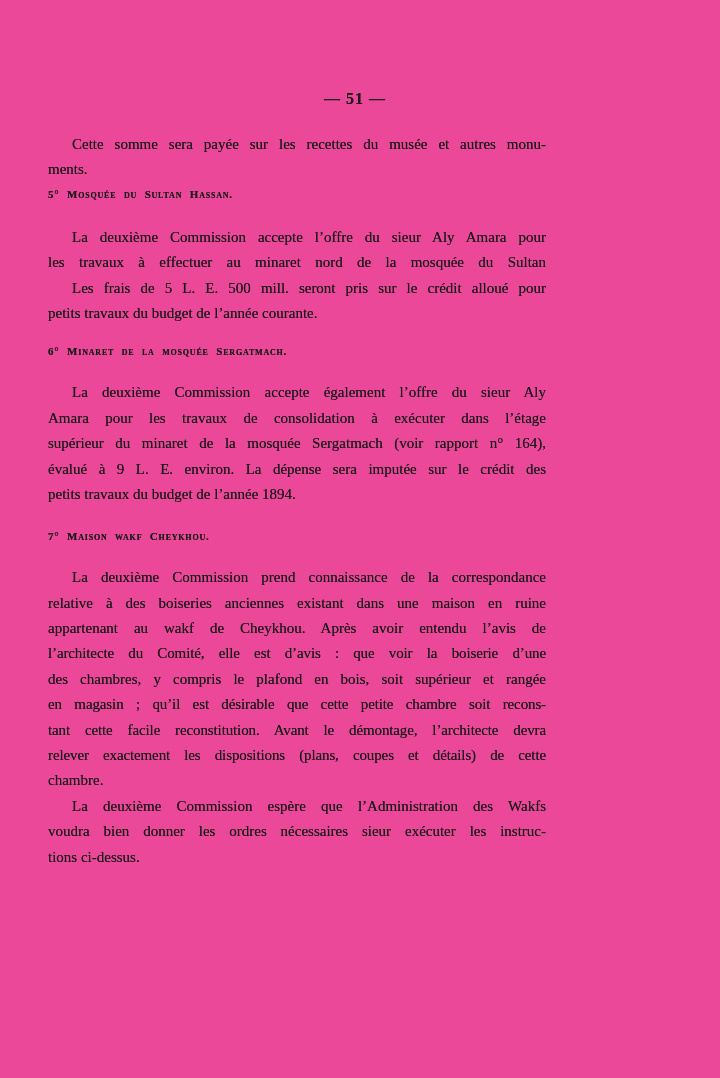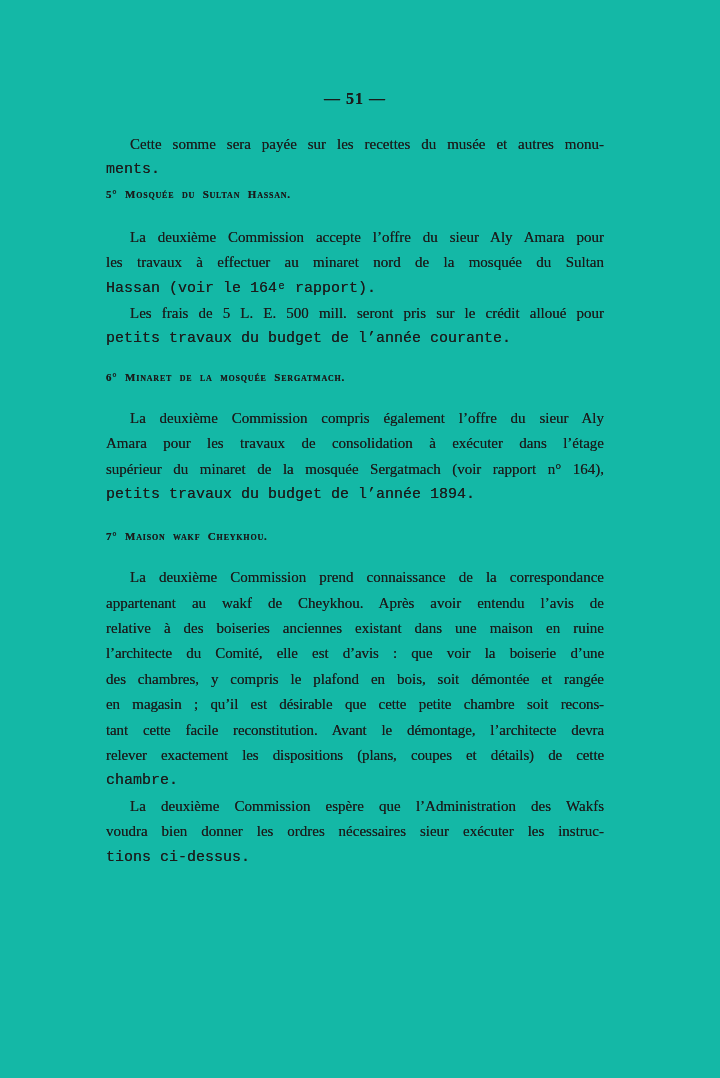--- a/index.html
+++ b/index.html
@@ -11,50 +11,50 @@
     height: 1078px;
     background: #fcfcfa;
     font-family: "Liberation Serif", "DejaVu Serif", serif;
     color: #1b1b1b;
     overflow: hidden;
   }
   .page {
     position: relative;
     width: 720px;
     height: 1078px;
-    background: #14b8a6;
+    background: #ec4899;
     overflow: hidden;
   }
   .pagenum {
     margin-top: 86px;
     margin-left: 106px;
     width: 498px;
     text-align: center;
     font-weight: bold;
     font-size: 16px;
     line-height: 26px;
     letter-spacing: 1px;
     text-shadow: 0 0 0.4px rgba(27,27,27,0.8);
   }
   .page-body {
     width: 498px;
-    margin-left: 106px;
+    margin-left: 48px;
   }
   .para { margin: 0; }
   .line {
     font-size: 15px;
     line-height: 25.4px;
     height: 25.4px;
     overflow: hidden;
     text-align: justify;
     text-align-last: justify;
     text-shadow: 0 0 0.4px rgba(27,27,27,0.8);
   }
   .line.first { padding-left: 24px; }
-  .line.last  { text-align-last: left; font-family: Liberation Mono, monospace; }
+  .line.last  { text-align-last: left; }
   .line.tight { word-spacing: -1.1px; letter-spacing: -0.12px; }
   .heading {
     font-weight: bold;
     font-variant: small-caps;
     font-size: 11px;
     line-height: 22px;
     letter-spacing: 0.8px;
     word-spacing: 4px;
     text-shadow: 0 0 0.4px rgba(27,27,27,0.8);
   }
@@ -76,40 +76,40 @@
   <div class="pagenum">— 51 —</div>
   <div class="page-body">
       <div class="para">
         <div class="line first">Cette somme sera payée sur les recettes du musée et autres monu-</div>
         <div class="line last">ments.</div>
       </div>
       <div class="heading">5° Mosquée du Sultan Hassan.</div>
       <div class="para">
         <div class="line first">La deuxième Commission accepte l’offre du sieur Aly Amara pour</div>
         <div class="line">les travaux à effectuer au minaret nord de la mosquée du Sultan</div>
-        <div class="line last">Hassan (voir le 164ᵉ rapport).</div>
       </div>
       <div class="para">
         <div class="line first">Les frais de 5 L. E. 500 mill. seront pris sur le crédit alloué pour</div>
         <div class="line last">petits travaux du budget de l’année courante.</div>
       </div>
       <div class="heading">6° Minaret de la mosquée Sergatmach.</div>
       <div class="para">
-        <div class="line first">La deuxième Commission compris également l’offre du sieur Aly</div>
+        <div class="line first">La deuxième Commission accepte également l’offre du sieur Aly</div>
         <div class="line">Amara pour les travaux de consolidation à exécuter dans l’étage</div>
         <div class="line">supérieur du minaret de la mosquée Sergatmach (voir rapport n° 164),</div>
+        <div class="line">évalué à 9 L. E. environ. La dépense sera imputée sur le crédit des</div>
         <div class="line last">petits travaux du budget de l’année 1894.</div>
       </div>
       <div class="heading">7° Maison wakf Cheykhou.</div>
       <div class="para">
         <div class="line first">La deuxième Commission prend connaissance de la correspondance</div>
+        <div class="line">relative à des boiseries anciennes existant dans une maison en ruine</div>
         <div class="line">appartenant au wakf de Cheykhou. Après avoir entendu l’avis de</div>
-        <div class="line">relative à des boiseries anciennes existant dans une maison en ruine</div>
         <div class="line tight">l’architecte du Comité, elle est d’avis : que voir la boiserie d’une</div>
-        <div class="line">des chambres, y compris le plafond en bois, soit démontée et rangée</div>
+        <div class="line">des chambres, y compris le plafond en bois, soit supérieur et rangée</div>
         <div class="line tight">en magasin ; qu’il est désirable que cette petite chambre soit recons-</div>
         <div class="line tight">tant cette facile reconstitution. Avant le démontage, l’architecte devra</div>
         <div class="line tight">relever exactement les dispositions (plans, coupes et détails) de cette</div>
         <div class="line last">chambre.</div>
       </div>
       <div class="para">
         <div class="line first">La deuxième Commission espère que l’Administration des Wakfs</div>
         <div class="line">voudra bien donner les ordres nécessaires sieur exécuter les instruc-</div>
         <div class="line last">tions ci-dessus.</div>
       </div>

